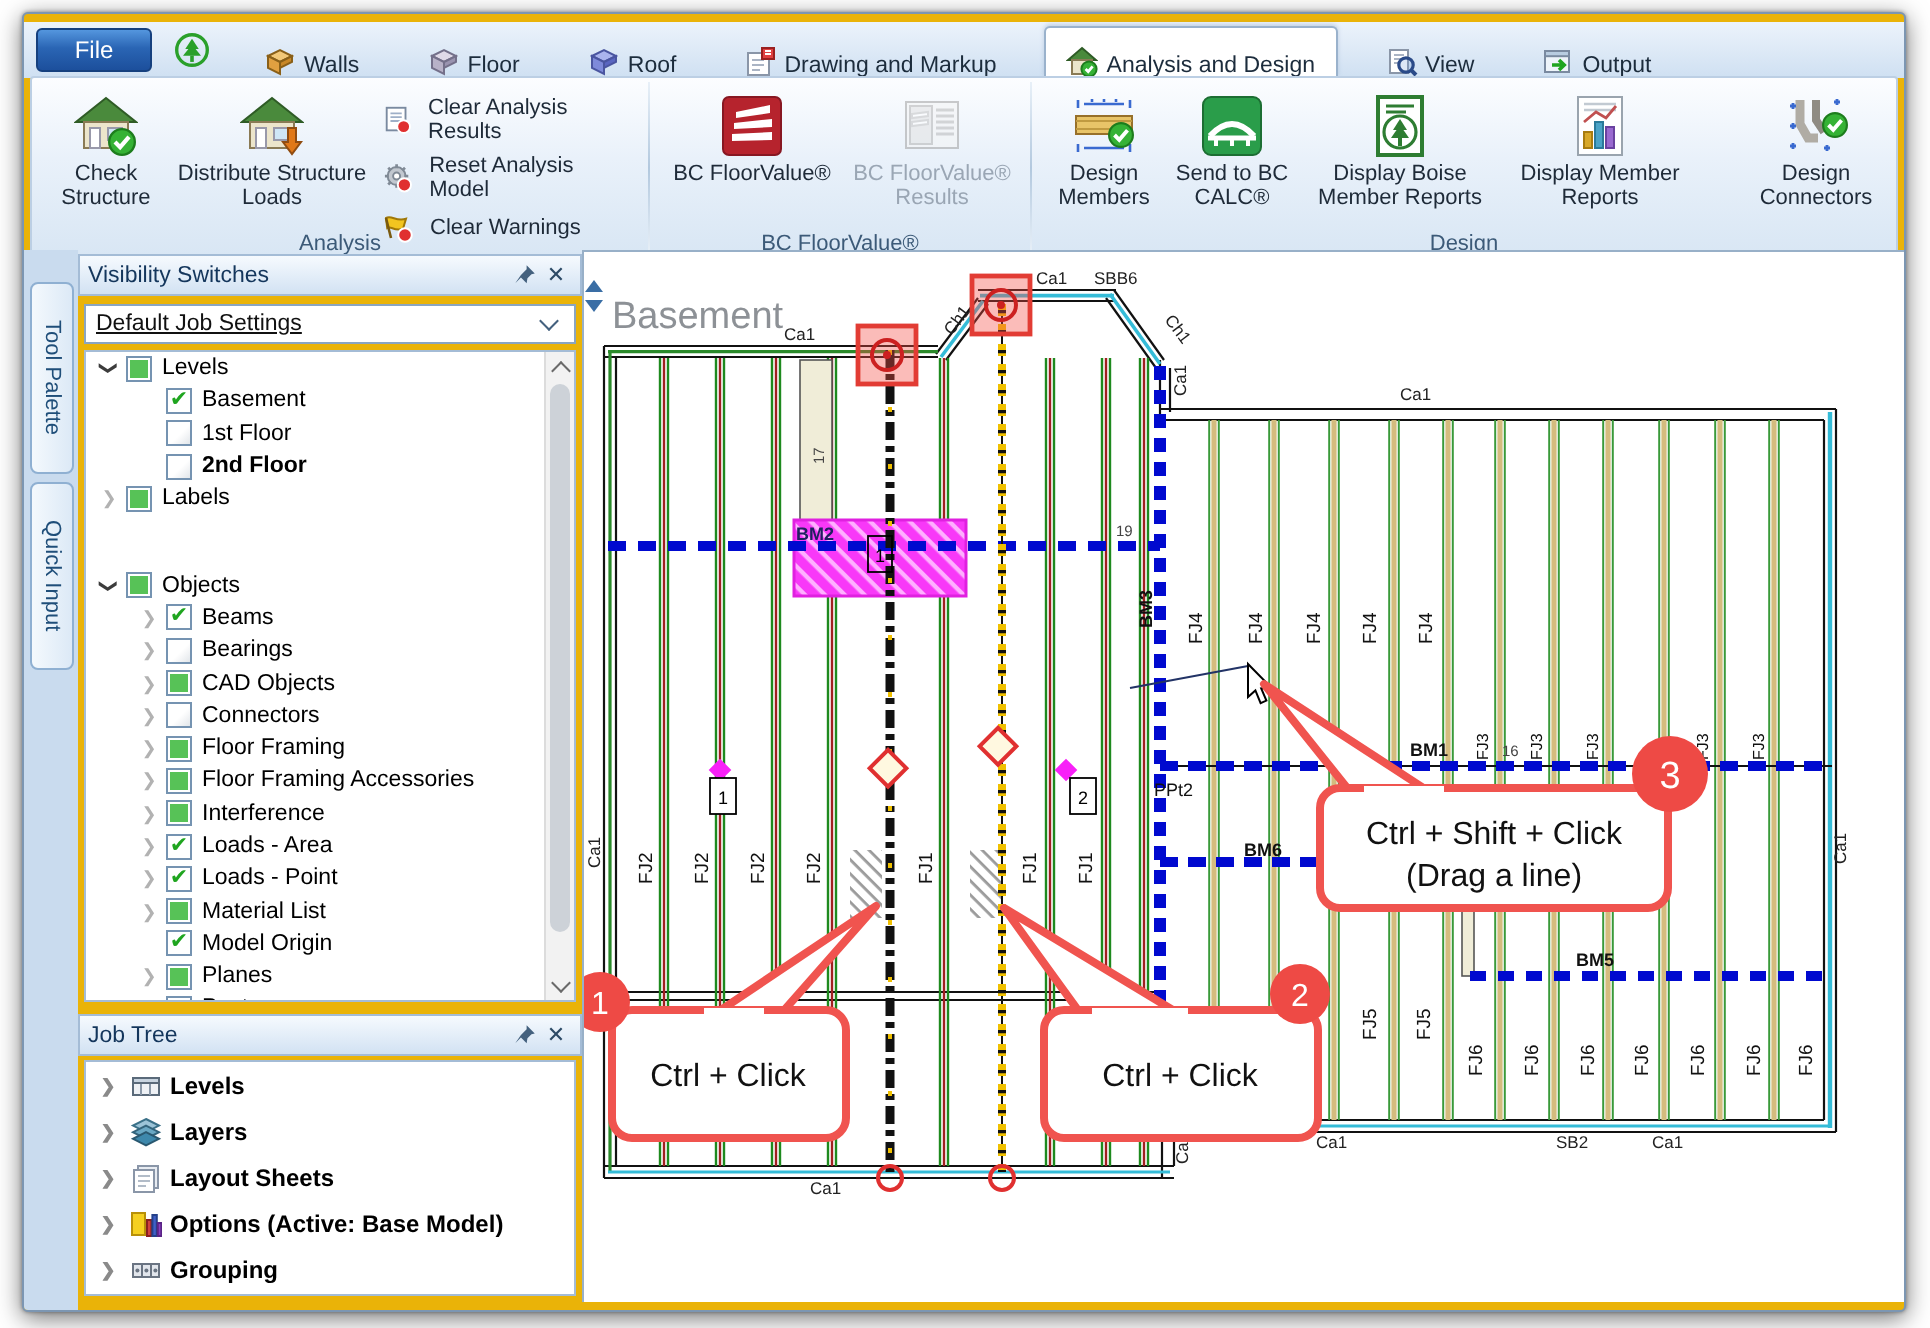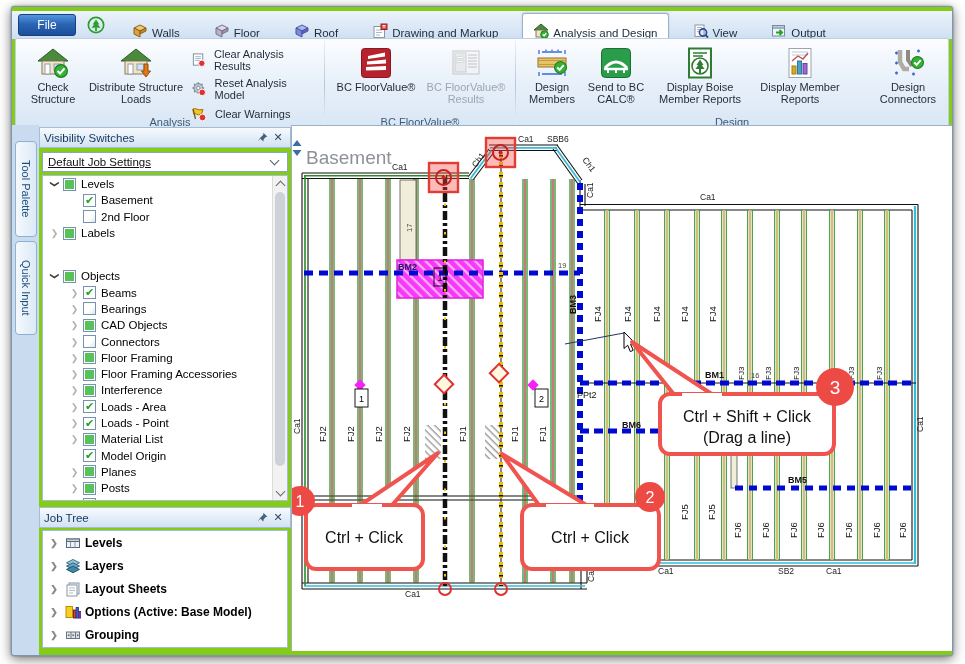--- a/index.html
+++ b/index.html
@@ -2,21 +2,21 @@
 <html><head>
 <meta charset="utf-8">
 <style>
   html,body{margin:0;padding:0;}
   body{width:965px;height:664px;position:relative;background:#ffffff;
        font-family:"Liberation Sans",sans-serif;overflow:hidden;
        -webkit-font-smoothing:antialiased;}
   *{box-sizing:border-box;user-select:none;}
 
   .window{position:absolute;left:11px;top:6px;width:942px;height:650px;
-    background:#84cc16;border:1px solid #7c96b2;border-radius:3px;
+    background:#eab308;border:1px solid #7c96b2;border-radius:3px;
     box-shadow:0 3px 12px rgba(0,0,0,.55),0 0 2px rgba(0,0,0,.4);overflow:hidden;}
 
   
   .tabbar{position:absolute;left:0;top:4px;right:0;height:28px;
     background:linear-gradient(#ecf3fb,#cfe0f2);display:flex;align-items:flex-end;}
   .filebtn{margin:0 8px 3px 6px;width:58px;height:22px;border-radius:3px;
     background:linear-gradient(#5496de,#2a65b4 45%,#1c4f9c);border:1px solid #16407e;
     color:#fff;font-size:12px;display:flex;align-items:center;justify-content:center;}
   .treetab{width:24px;height:22px;margin:0 14px 3px 0;display:flex;align-items:center;justify-content:center;}
   .tab{height:24px;display:flex;align-items:flex-end;gap:4px;padding:0 10px;margin-right:14px;
@@ -444,20 +444,25 @@
             <span class="ar ar-d">❯</span>
             <span class="cb cb-square"></span>
             <span>Levels</span>
           </div>
           <div class="trow" style="padding-left: 24px;">
             <span class="ar ar-n"></span>
             <span class="cb cb-check"></span>
             <span>Basement</span>
           </div>
           <div class="trow" style="padding-left: 24px;">
+            <span class="ar ar-n"></span>
+            <span class="cb cb-empty"></span>
+            <span>1st Floor</span>
+          </div>
+          <div class="trow" style="padding-left: 24px; font-weight: bold;">
             <span class="ar ar-n"></span>
             <span class="cb cb-empty"></span>
             <span>2nd Floor</span>
           </div>
           <div class="trow" style="padding-left: 4px;">
             <span class="ar ar-r">❯</span>
             <span class="cb cb-square"></span>
             <span>Labels</span>
           </div>
           <div class="trow" style="padding-left: 4px; margin-top: 27px;">

